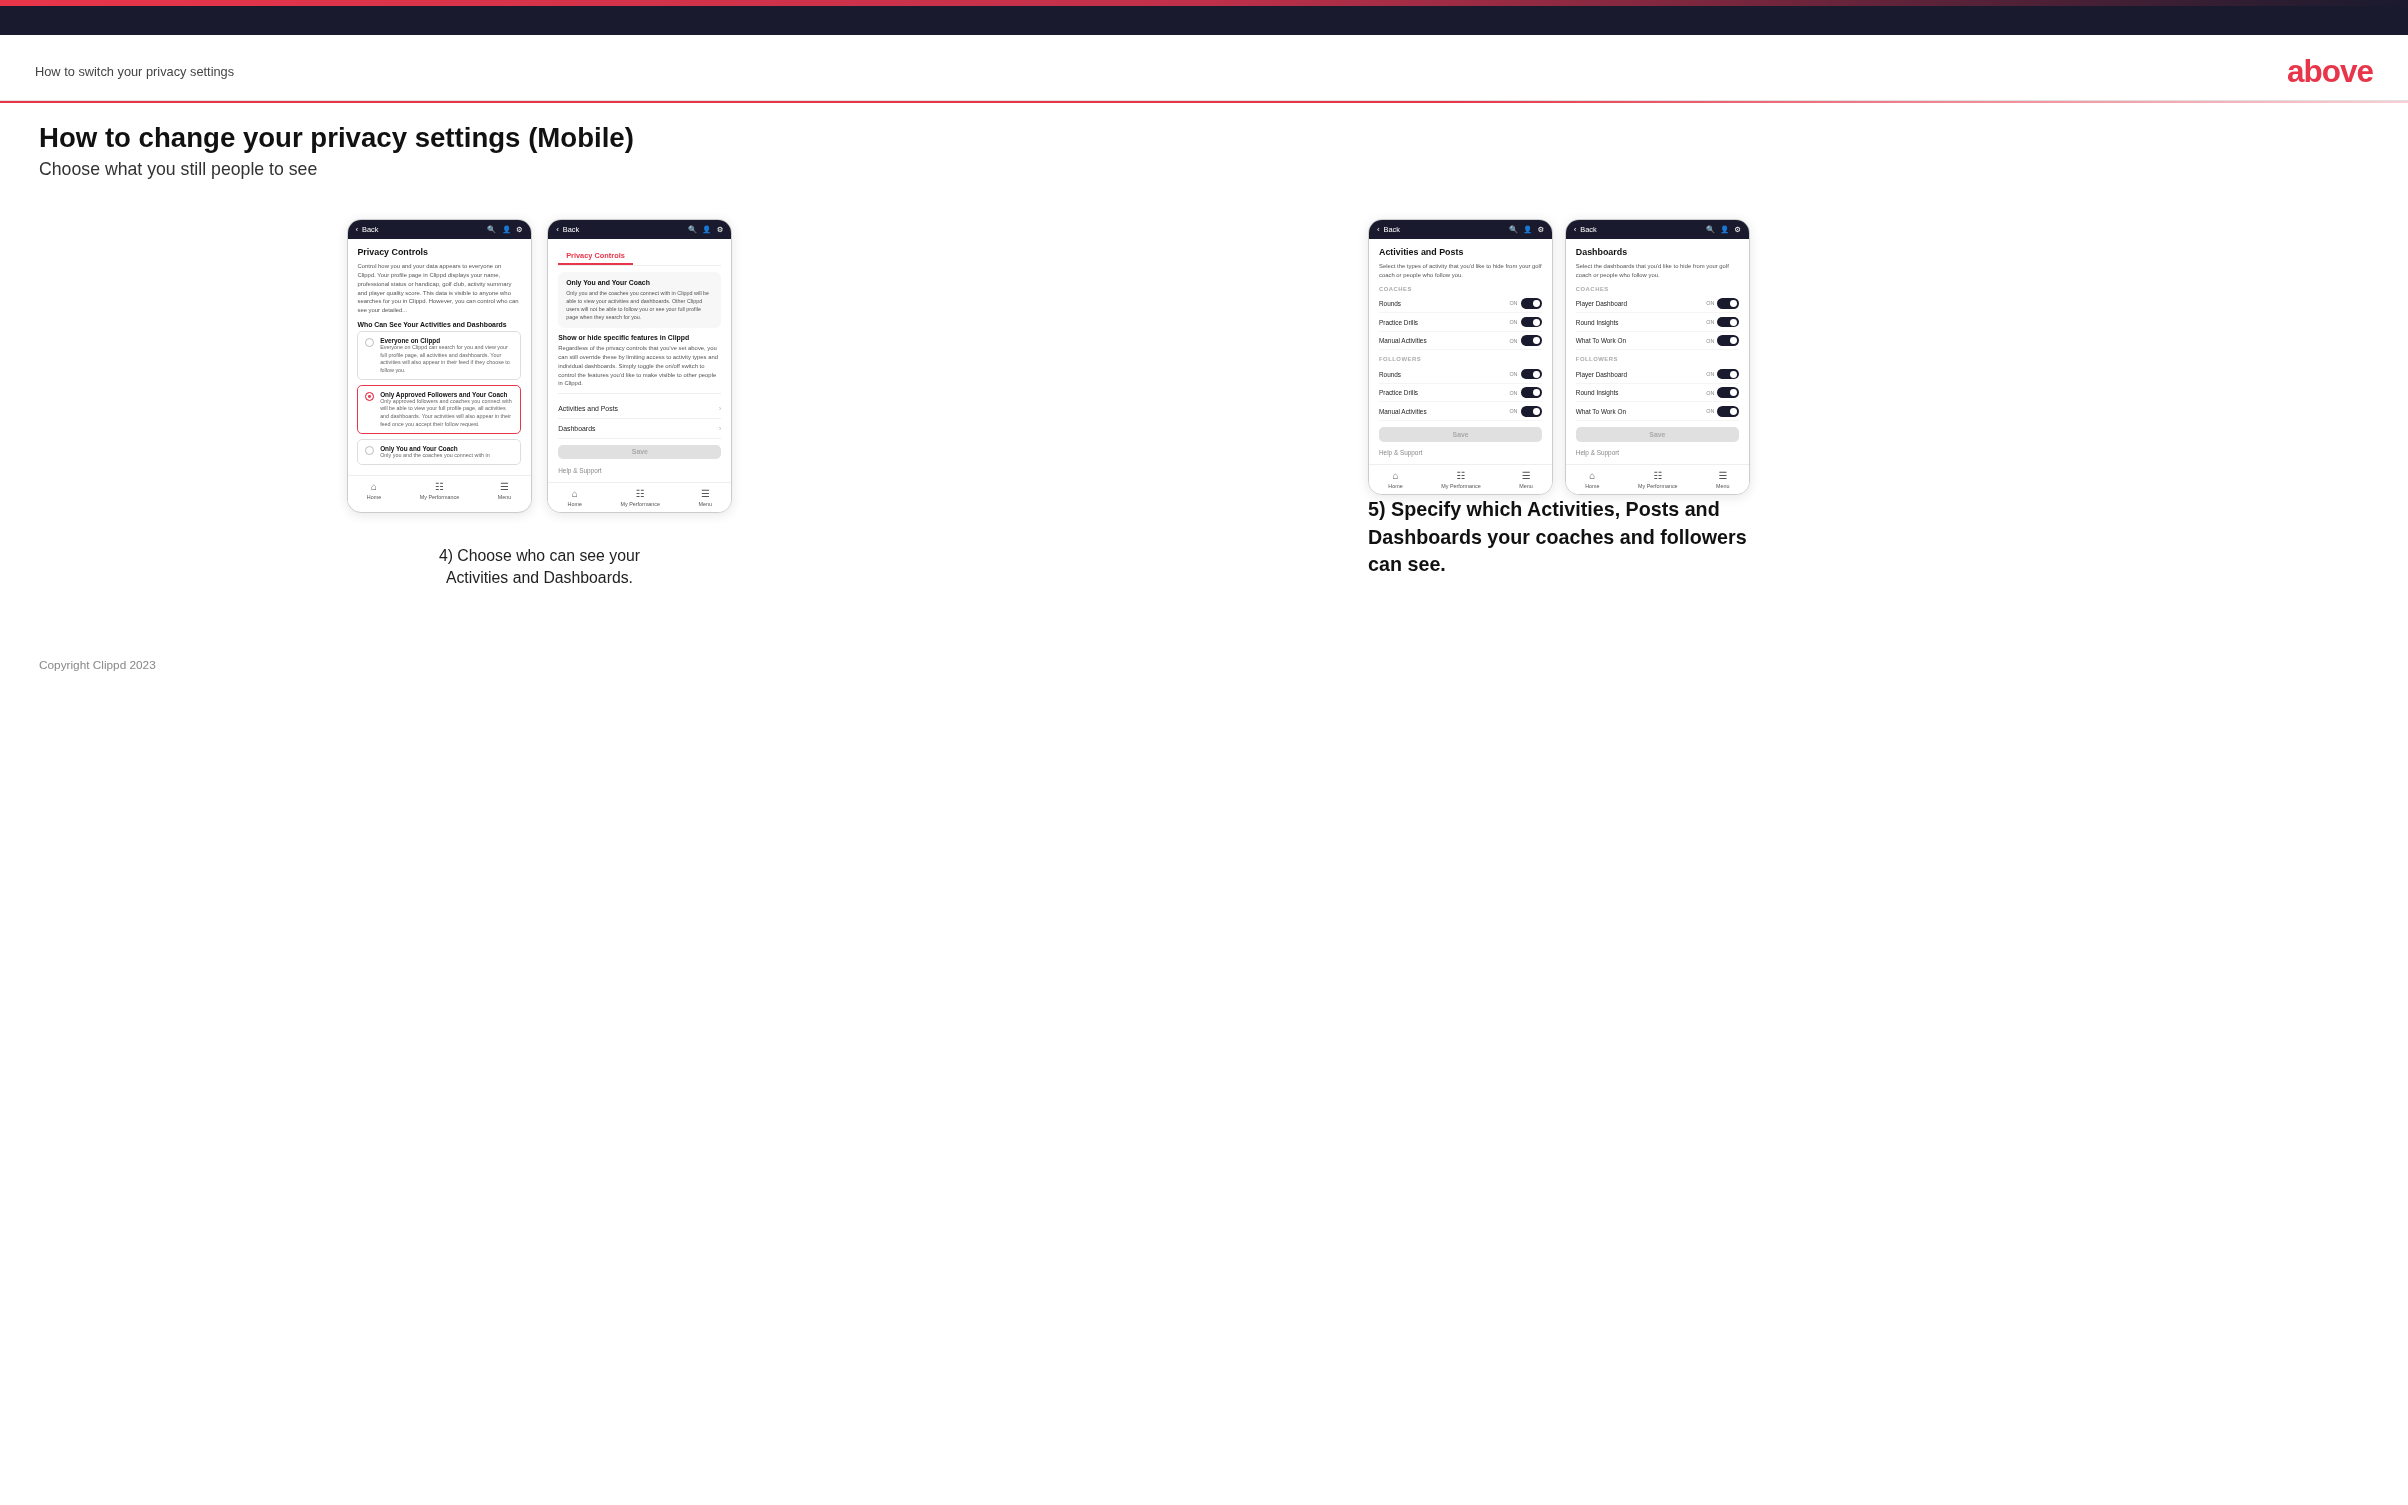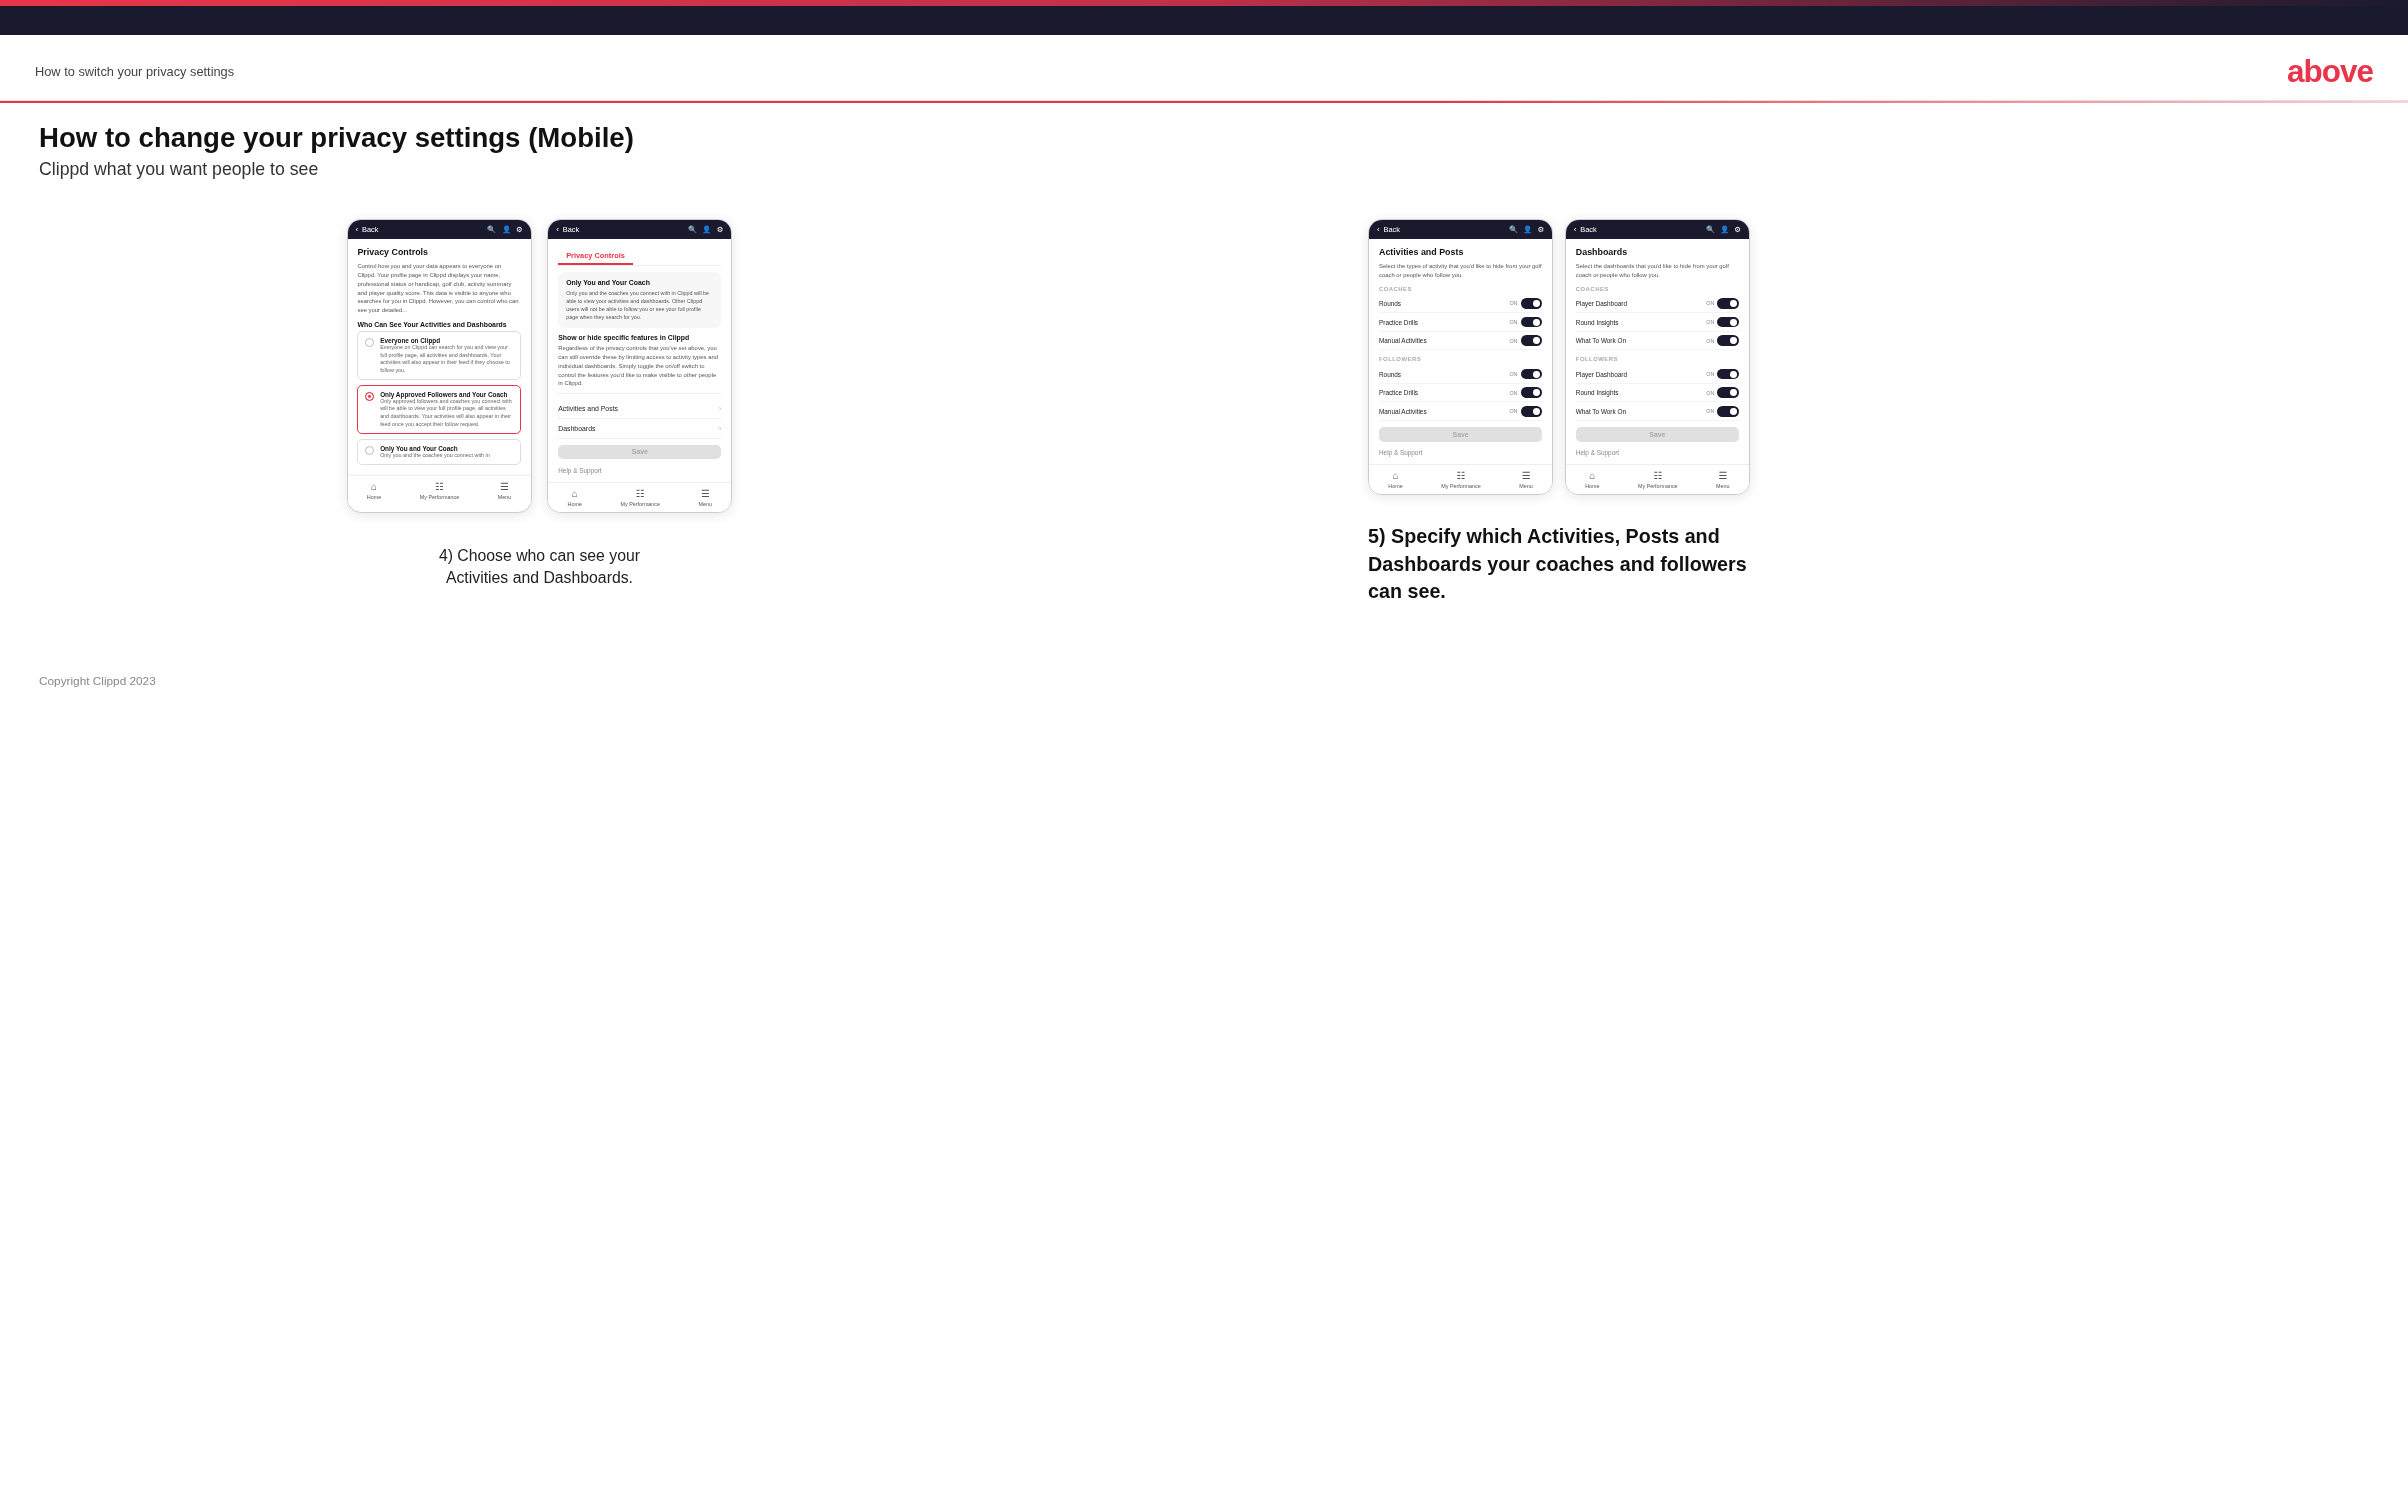--- a/index.html
+++ b/index.html
@@ -270,21 +270,21 @@
   <span class="header-breadcrumb">How to switch your privacy settings</span>
   <span class="header-logo">
     <span>above</span>
   </span>
 </div>
 <div class="header-divider"></div>
 
 <div class="main-content">
 
   <div class="page-title">How to change your privacy settings (Mobile)</div>
-  <div class="page-subtitle">Clippd what you want people to see</div>
+  <div class="page-subtitle">Choose what you still people to see</div>
 
   <div class="screenshots-row">
 
     <div class="group-with-caption">
       <div style="display:flex; gap:15.8px;">
 
         <div class="phone-mockup">
           <div class="pm-topbar">
             <div class="pm-topbar-left">
               <span class="pm-back-arrow">‹</span>
@@ -550,21 +550,21 @@
             </div>
             <div class="pm-nav-item">
               <span class="pm-nav-icon">☰</span>
               <span>Menu</span>
             </div>
           </div>
         </div>
 
       </div>
 
-      <div style="margin-top:28px; max-width:394px;">
+      <div style="margin-top:1px; max-width:394px;">
         <div style="font-size:19.7px; font-weight:700; color:#111; line-height:1.4;">5) Specify which Activities, Posts and Dashboards your  coaches and followers can see.</div>
       </div>
     </div>
 
   </div>
 
 </div>
 
 <div class="footer">
   <span>Copyright Clippd 2023</span>

